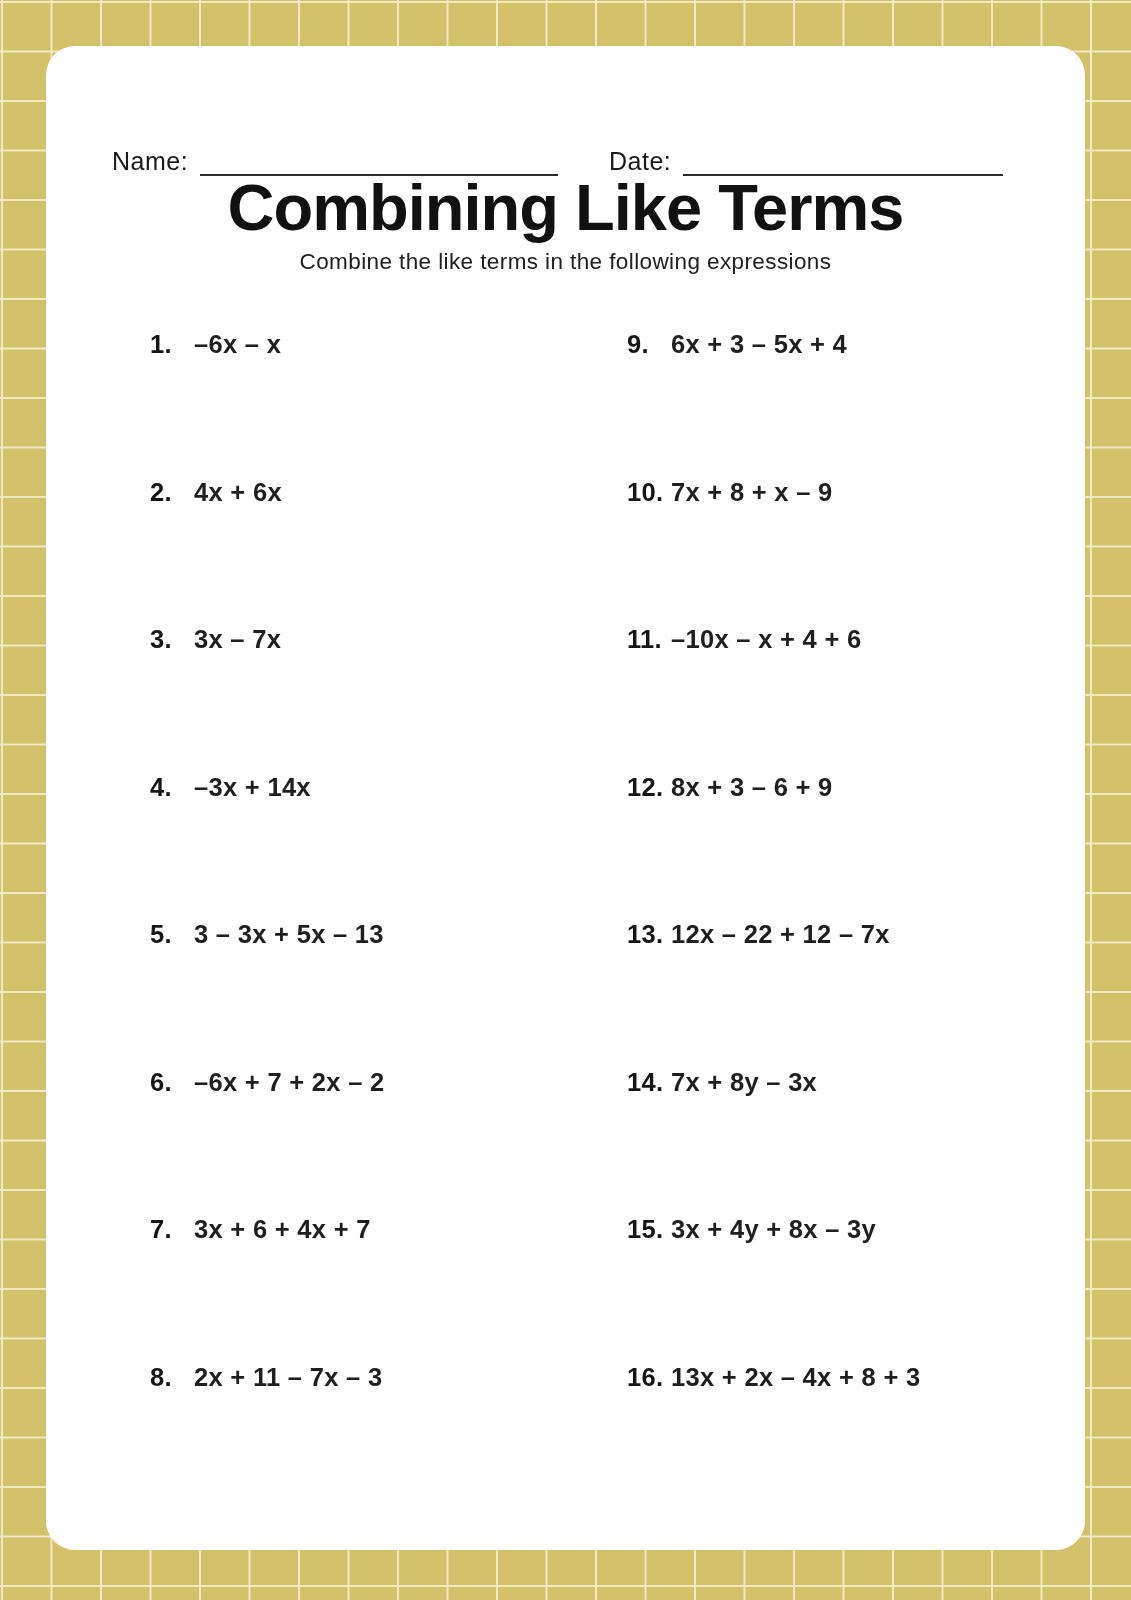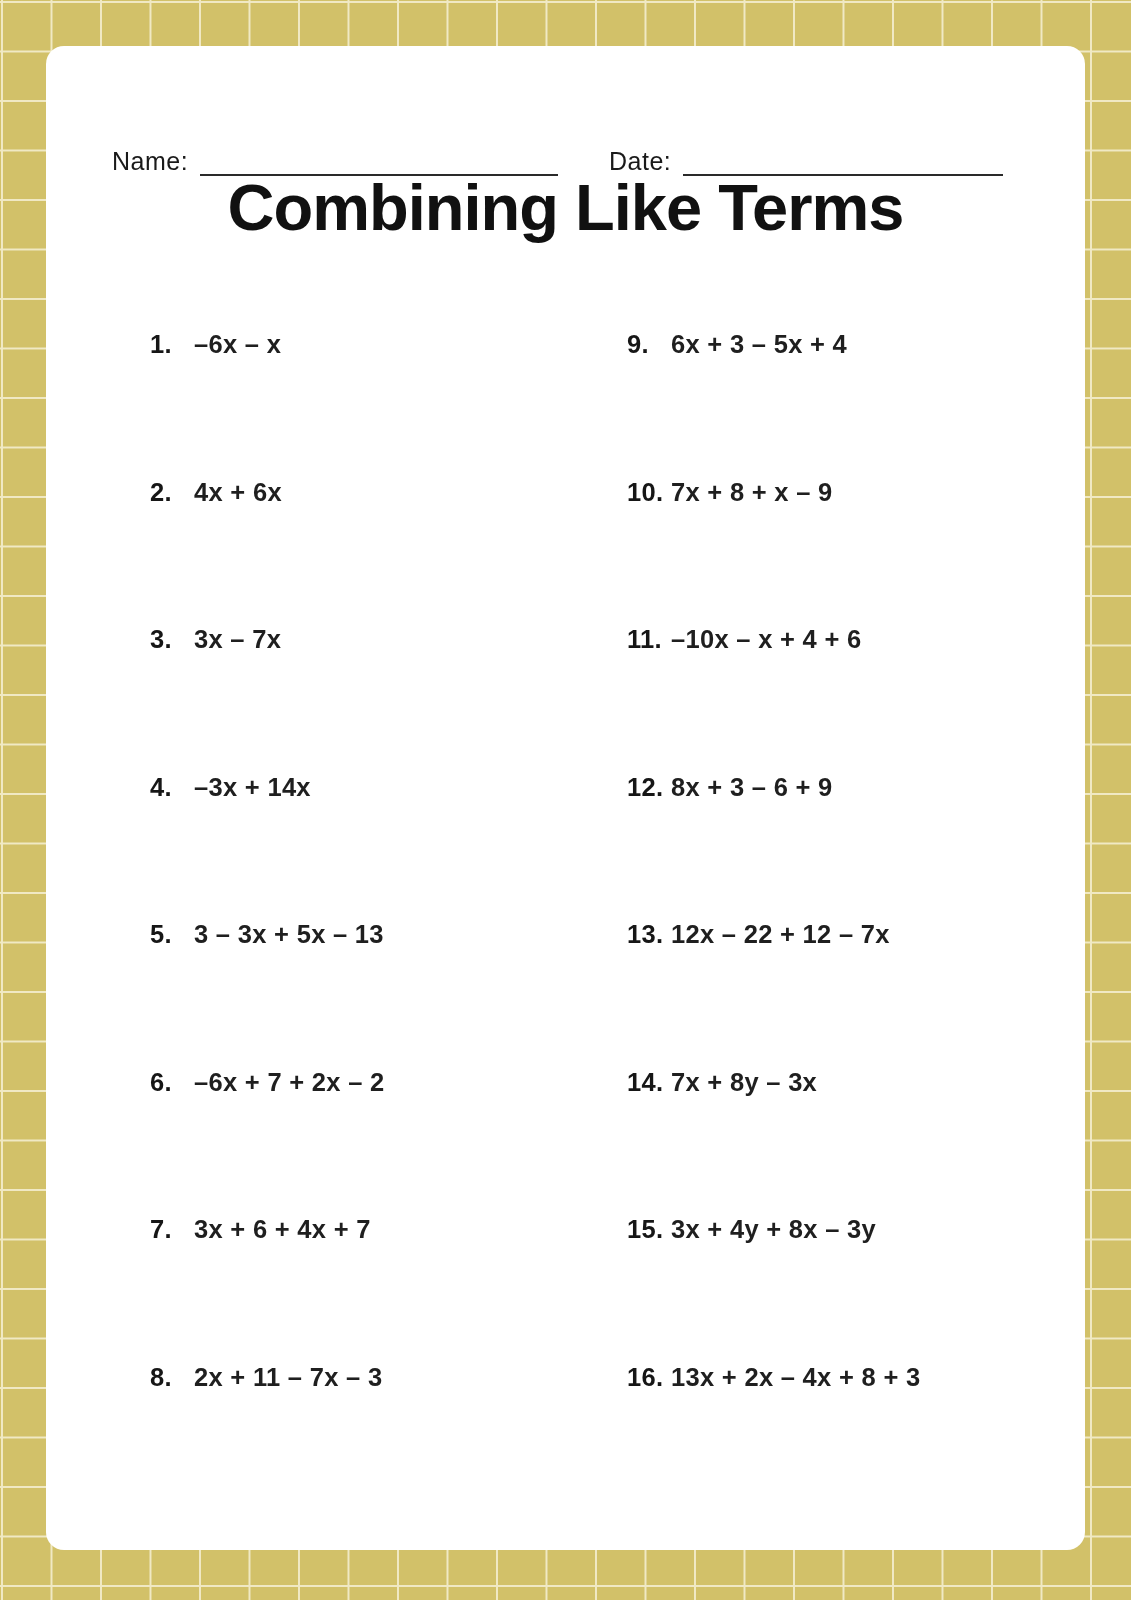--- a/index.html
+++ b/index.html
@@ -14,21 +14,21 @@
       linear-gradient(to bottom, #f0e9c4 2px, transparent 2px);
     background-size: 49.5px 49.5px;
     background-position: 1px 1px;
     font-family: "Liberation Sans", "DejaVu Sans", sans-serif;
     color: #1f1f1f;
   }
   .panel {
     position: absolute;
     left: 46px; top: 46px; right: 46px; bottom: 50px;
     background: #ffffff;
-    border-radius: 18px;
+    border-radius: 29px;
   }
   .header-field {
     position: absolute;
     top: 98px;
     display: flex;
     align-items: flex-end;
     font-size: 25px;
     letter-spacing: 0.5px;
     color: #1a1a1a;
     white-space: nowrap;
@@ -96,20 +96,21 @@
       <span>Name:</span>
       <span class="blank-line name"></span>
     </div>
 
     <div class="header-field field-date">
       <span>Date:</span>
       <span class="blank-line date"></span>
     </div>
 
     <div class="title">Combining Like Terms</div>
+    <div class="subtitle">Combine the like terms in the following expressions</div>
 
     <div class="problem-col col-left">
       <div class="problem">
         <span class="problem-number">1.</span>
         <span class="problem-expression">–6x – x</span>
       </div>
       <div class="problem">
         <span class="problem-number">2.</span>
         <span class="problem-expression">4x + 6x</span>
       </div>

